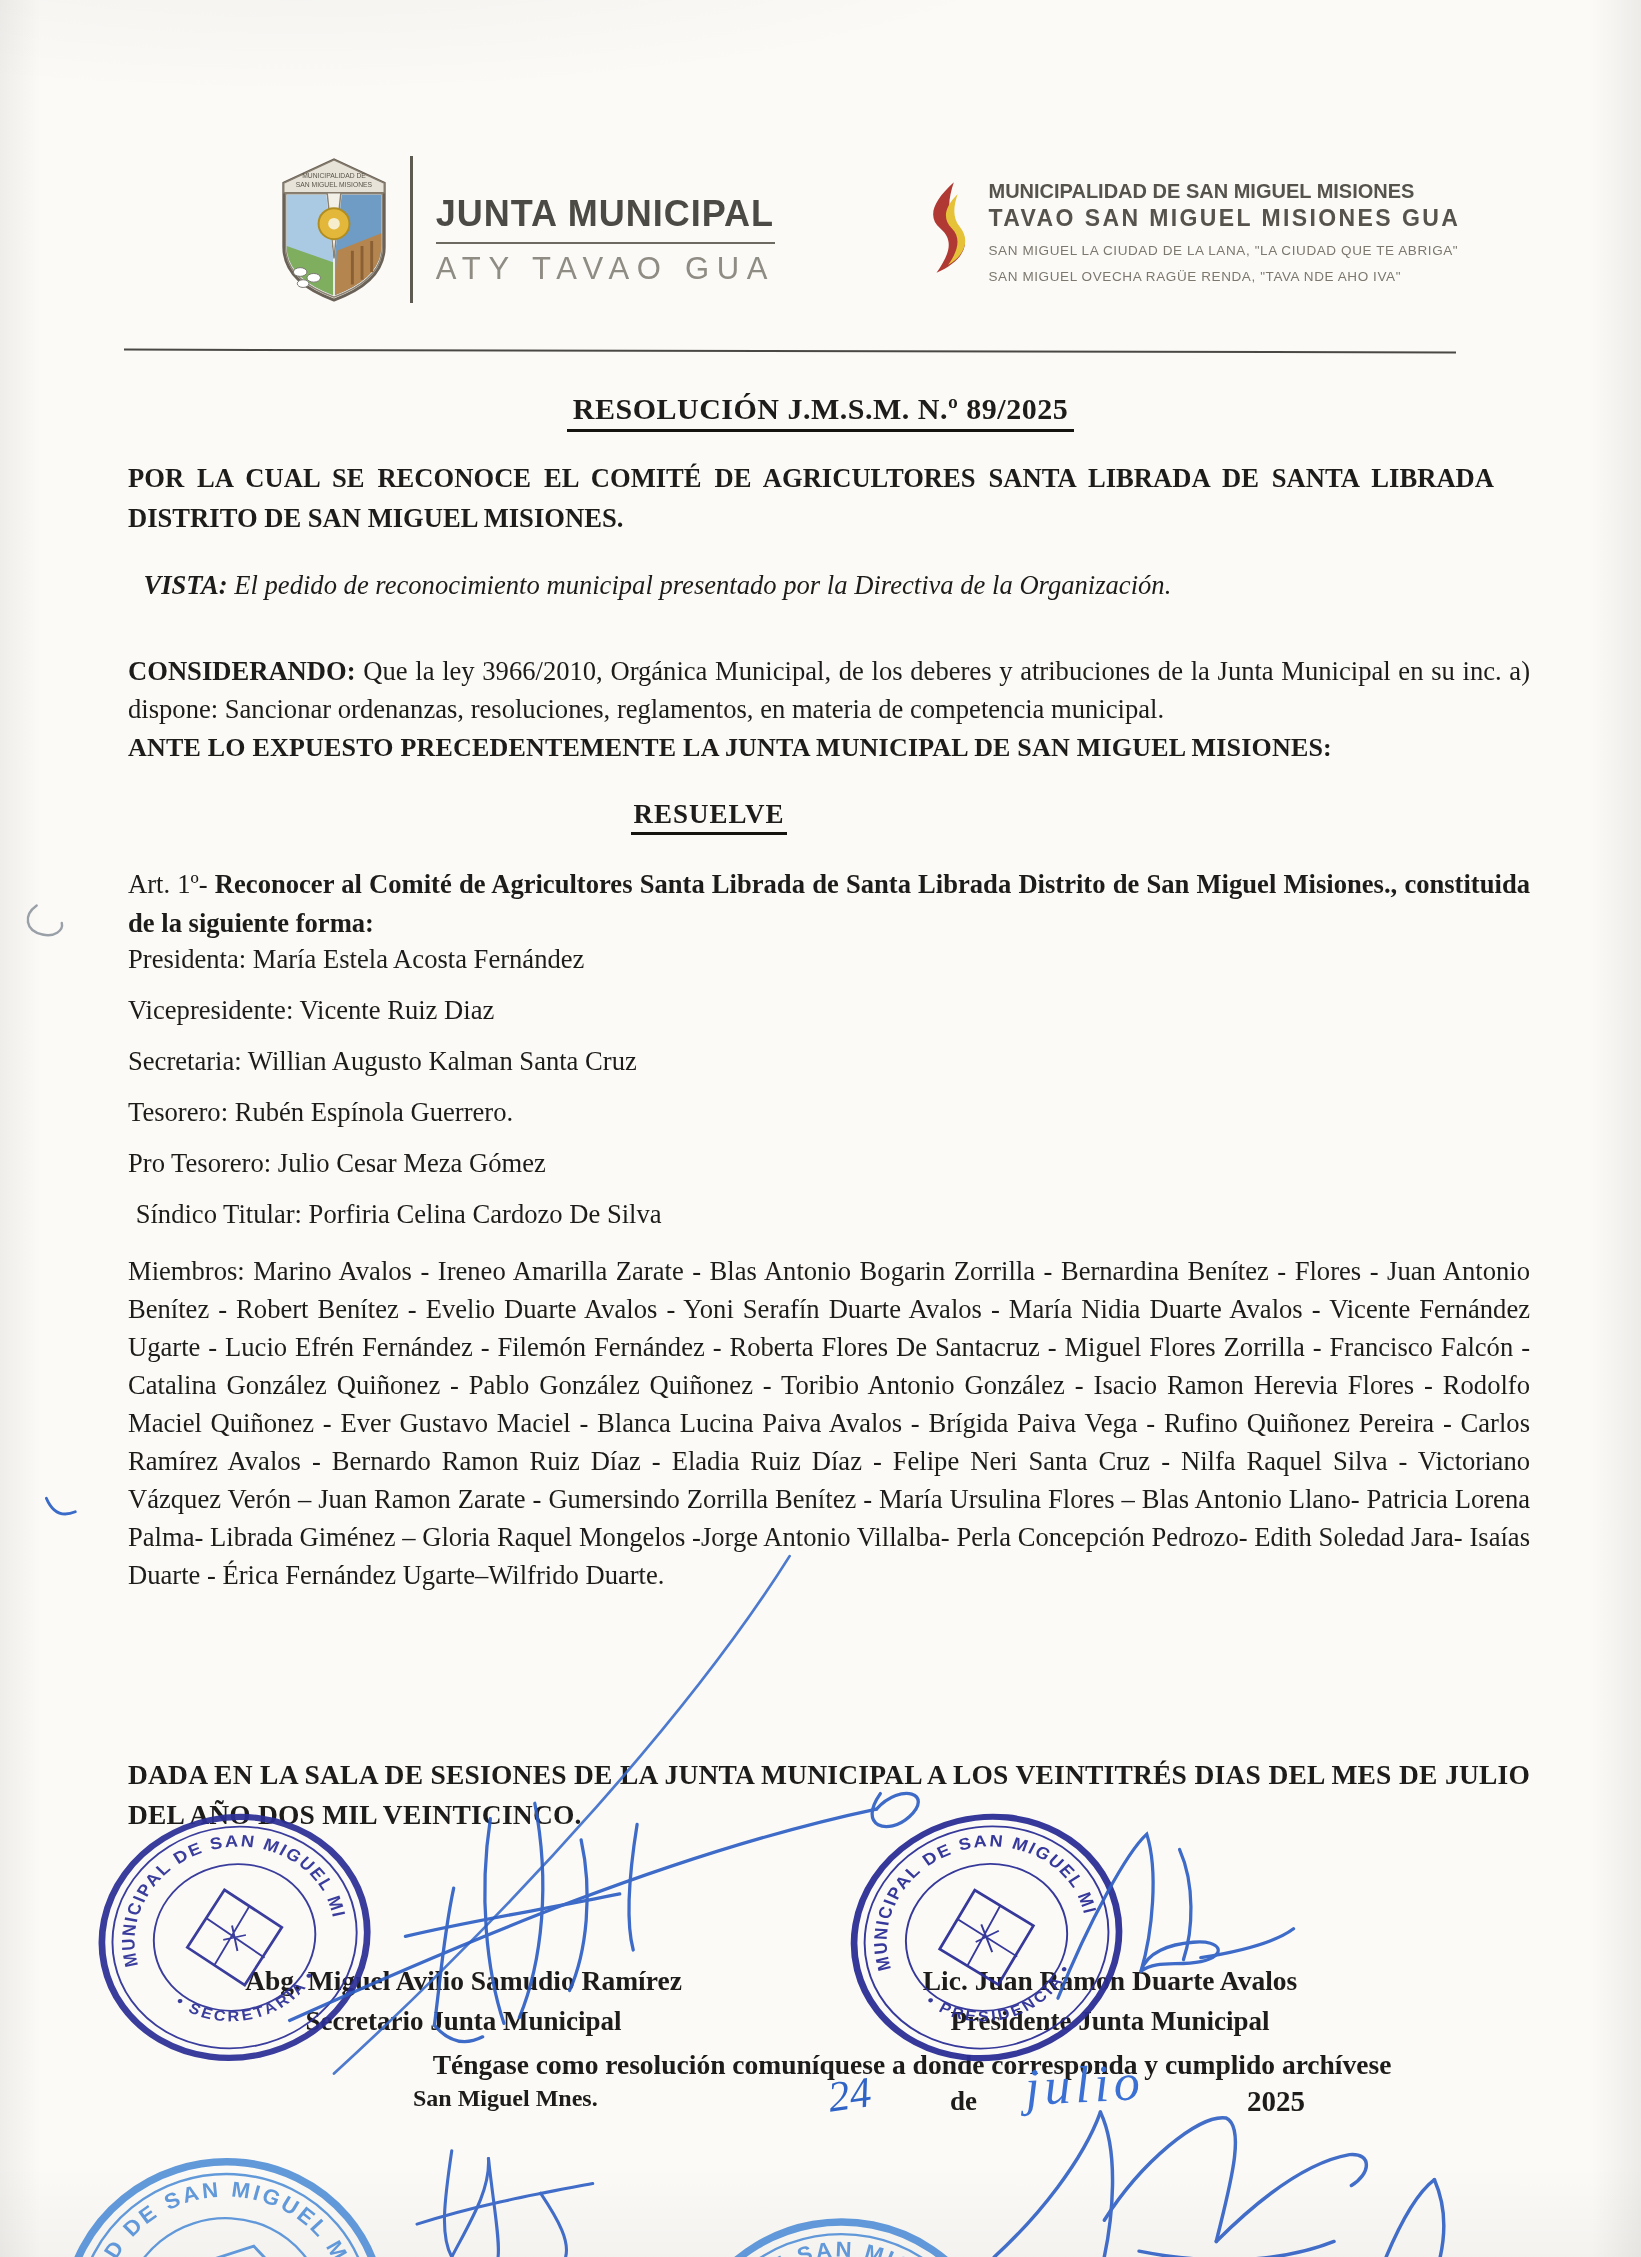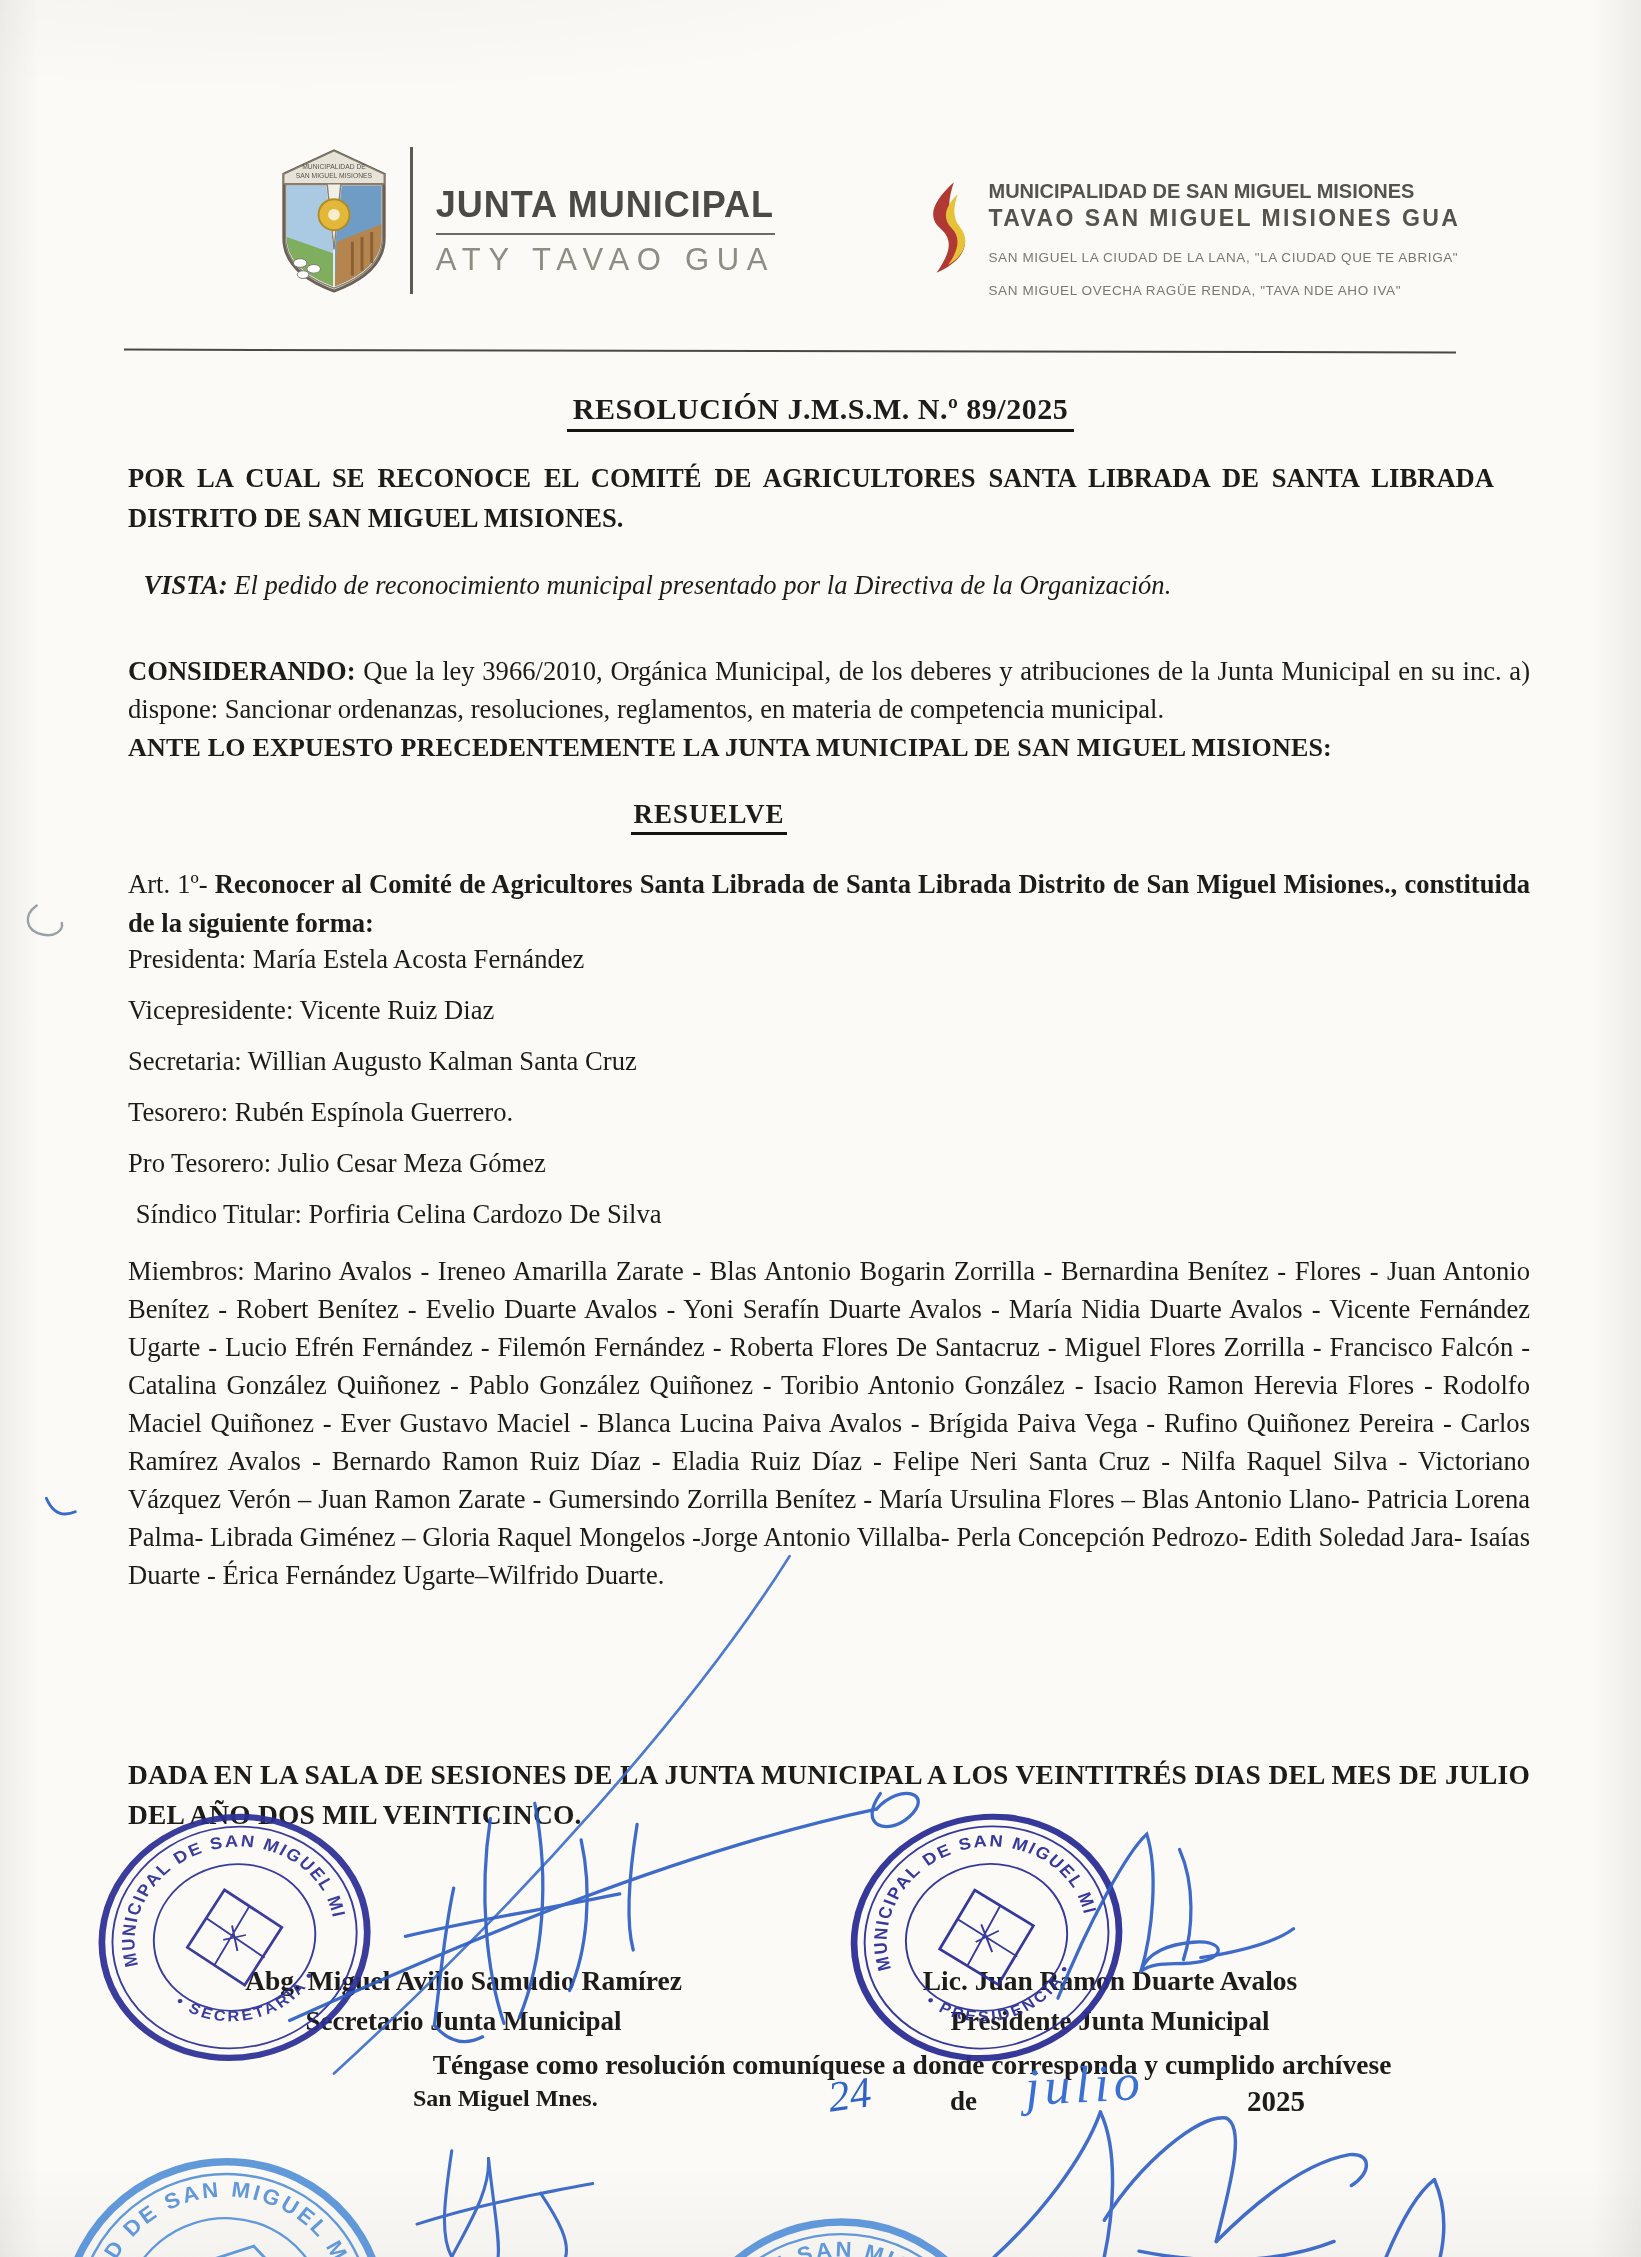--- a/index.html
+++ b/index.html
@@ -7,30 +7,30 @@
     position:relative;width:1641px;height:2257px;margin:0 auto;overflow:hidden;
     background:
       radial-gradient(1352px 309px at 18% -4%, rgba(0,0,0,0.045), transparent 60%),
       linear-gradient(90deg, rgba(0,0,0,0.05), rgba(0,0,0,0) 2.5%, rgba(0,0,0,0) 97%, rgba(0,0,0,0.06)),
       linear-gradient(0deg, rgba(0,0,0,0.03), rgba(0,0,0,0) 4%),
       #fbfaf7;
     font-family:"Liberation Serif", serif;color:#1d1c1a;
   }
   .abs{position:absolute;}
   
-  .hdr-left{top:145px;left:277px;display:flex;align-items:flex-start;}
+  .hdr-left{top:154px;left:277px;display:flex;align-items:flex-start;}
   .hdr-divider{width:2.4px;height:147px;background:#5d5a52;margin:1.9px 23px 0 19.3px;}
   .hdr-left-text{padding-top:39px;}
   .hdr-title{font-family:"Liberation Sans",sans-serif;font-weight:bold;font-size:36px;color:#4c4a45;letter-spacing:1px;border-bottom:2.4px solid #6d6a62;padding-bottom:6.8px;white-space:nowrap;}
   .hdr-sub{font-family:"Liberation Sans",sans-serif;font-size:31px;color:#8f8c83;letter-spacing:7.7px;margin-top:7.7px;white-space:nowrap;}
   .hdr-right{top:180px;left:925px;display:flex;align-items:flex-start;}
   .hdr-right-text{margin-left:13.5px;font-family:"Liberation Sans",sans-serif;}
   .hr-l1{font-size:20px;font-weight:bold;color:#56534c;white-space:nowrap;}
   .hr-l2{font-size:23px;font-weight:bold;color:#56534c;letter-spacing:2.4px;white-space:nowrap;margin-top:1.9px;}
-  .hr-l3,.hr-l4{font-size:13.5px;color:#7c786e;letter-spacing:0.6px;white-space:nowrap;margin-top:18px;}
+  .hr-l3,.hr-l4{font-size:13.5px;color:#7c786e;letter-spacing:0.6px;white-space:nowrap;margin-top:11px;}
   .rule{top:350px;left:124px;width:1332px;height:2.4px;background:#4a4844;transform:rotate(0.12deg);}
   
   .title{top:392px;left:0;width:1641px;text-align:center;font-size:30px;font-weight:bold;letter-spacing:0.5px;}
   .title span{border-bottom:3.4px solid #15140f;padding:0 5.8px 3.9px 5.8px;}
   .subject{top:458px;left:128px;width:1366px;font-size:26.6px;font-weight:bold;text-align:justify;line-height:40px;}
   .vista{top:570px;left:128px;width:1390px;font-size:26.6px;font-style:italic;text-indent:15.4px;}
   .vista b{font-weight:bold;}
   .consid{top:652px;left:128px;width:1402px;font-size:26.6px;text-align:justify;line-height:38px;}
   .consid b{font-weight:bold;}
   .ante{top:733px;left:128px;width:1410px;font-size:26px;font-weight:bold;letter-spacing:0.2px;}

